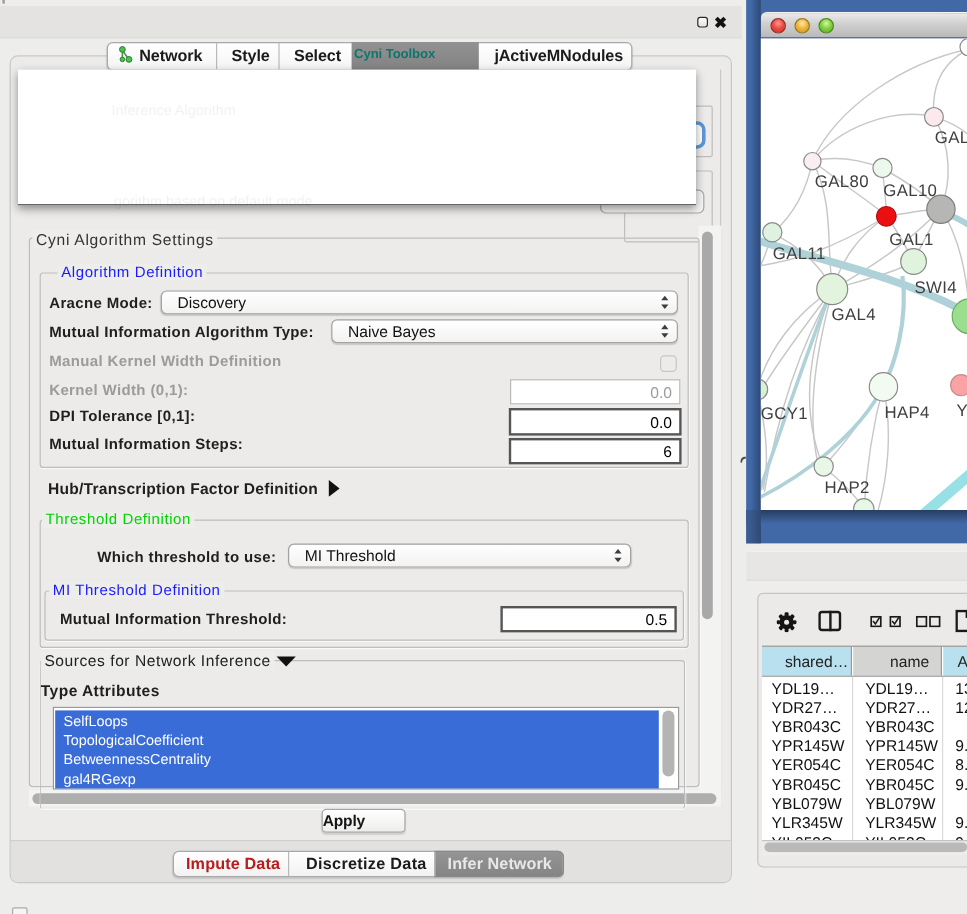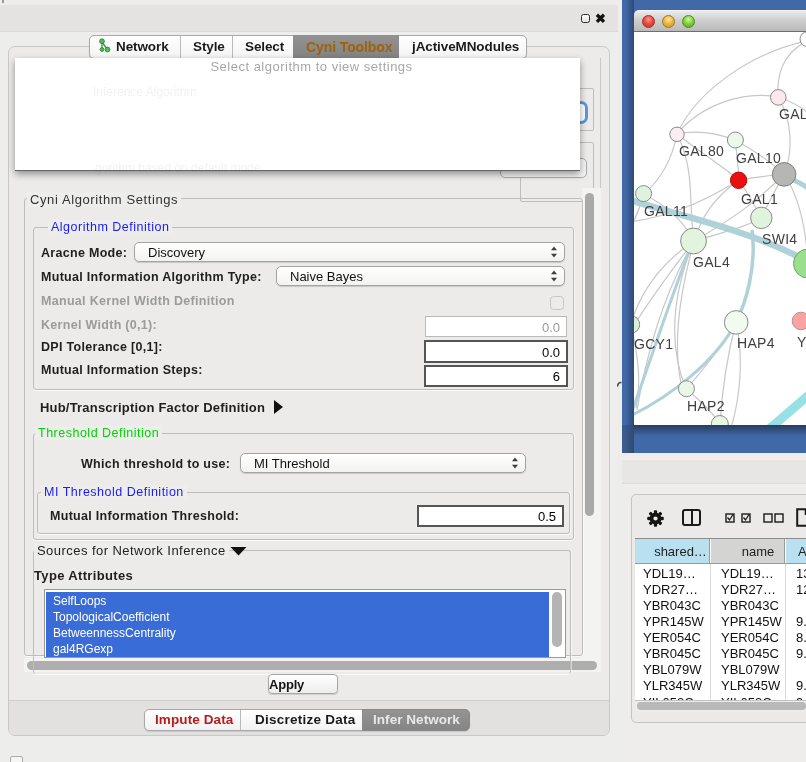--- a/index.html
+++ b/index.html
@@ -37,21 +37,21 @@
 <svg class="abs" style="left:99px;top:38px;" width="12" height="15" viewBox="0 0 12 15">
   <line x1="3" y1="4" x2="8" y2="11" stroke="#4a8f4a" stroke-width="1.3"></line>
   <line x1="3" y1="4" x2="3" y2="11" stroke="#4a8f4a" stroke-width="1.3"></line>
   <circle cx="3" cy="3.2" r="2.4" fill="#49c24f" stroke="#2c7a31" stroke-width="0.8"></circle>
   <circle cx="8.5" cy="11.5" r="2.4" fill="#49c24f" stroke="#2c7a31" stroke-width="0.8"></circle>
   <circle cx="3" cy="11.5" r="1.9" fill="#49c24f" stroke="#2c7a31" stroke-width="0.8"></circle>
 </svg>
 <div class="abs" style="left:116px;top:39px;font-size:13.5px;font-weight:bold;color:#1b1b1b;letter-spacing:-0.1px;">Network</div>
 <div class="abs" style="left:193px;top:39px;font-size:13.5px;font-weight:bold;color:#1b1b1b;letter-spacing:-0.1px;">Style</div>
 <div class="abs" style="left:245px;top:39px;font-size:13.5px;font-weight:bold;color:#1b1b1b;letter-spacing:-0.1px;">Select</div>
-<div class="abs" style="left:306px;top:39px;font-size:14px;font-weight:bold;color:#a16207;letter-spacing:-0.1px;">Cyni Toolbox</div>
+<div class="abs" style="left:295px;top:39px;font-size:11px;font-weight:bold;color:#0f766e;letter-spacing:-0.1px;">Cyni Toolbox</div>
 <div class="abs" style="left:412px;top:39px;font-size:13.5px;font-weight:bold;color:#1b1b1b;letter-spacing:-0.1px;">jActiveMNodules</div>
 
 <div class="abs" style="left:520px;top:88px;width:74px;height:43px;border:1px solid #bdbdbd;border-radius:2px;"></div>
 <div class="abs" style="left:540px;top:101px;width:48px;height:23px;background:#fff;border:3px solid #5b97d6;border-radius:7px;"></div>
 <div class="abs" style="left:520px;top:142px;width:74px;height:60px;border:1px solid #bdbdbd;border-radius:2px;"></div>
 <div class="abs" style="left:500px;top:158px;width:87px;height:20px;background:#f4f4f4;border:1px solid #a8a8a8;border-radius:5px;"></div>
 
 <div class="abs" style="left:600px;top:58px;width:1px;height:614px;background:#c9c8c7;"></div>
 <div class="abs" style="left:582px;top:188px;width:19px;height:484px;background:#f3f3f2;"></div>
 <div class="abs" style="left:585px;top:193px;width:9px;height:323px;background:#a9a9a9;border-radius:4.5px;"></div>
@@ -137,21 +137,20 @@
   <div class="abs" style="left:1px;top:2px;width:503px;height:66px;background:#3a6cd8;"></div>
   <div class="abs" style="left:8px;top:3px;font-size:12px;color:#fff;line-height:16.1px;">SelfLoops<br>TopologicalCoefficient<br>BetweennessCentrality<br>gal4RGexp</div>
   <div class="abs" style="left:507px;top:2px;width:10px;height:55px;background:#b4b4b4;border-radius:5px;"></div>
 </div>
 
 <div class="abs" style="left:268px;top:674px;width:70px;height:20px;background:linear-gradient(#ffffff,#ededec);border:1px solid #a6a6a6;border-radius:4px;box-shadow:0 1px 1px rgba(0,0,0,.12);text-align:left;">
   <span style="font-size:13px;font-weight:bold;color:#161616;line-height:18px;letter-spacing:-0.2px;">Apply</span>
 </div>
 
 <div class="abs" style="left:15px;top:58px;width:565px;height:113px;background:#ffffff;box-shadow:0 3px 7px rgba(0,0,0,.4);border-bottom:1px solid #666;">
-  <div class="abs" style="left:14px;top:1px;width:565px;text-align:center;font-size:13px;color:#a7a7a7;letter-spacing:0.5px;">Select algorithm to view settings</div>
   <div class="abs" style="left:78px;top:27px;font-size:12px;color:rgba(80,80,80,0.08);">Inference Algorithm</div>
   <div class="abs" style="left:80px;top:103px;font-size:12px;color:rgba(80,80,80,0.08);">gorithm based on default mode</div>
 </div>
 
 <div class="abs" style="left:622px;top:0;width:184px;height:453px;background:#4169a8;"></div>
 <div class="abs" style="left:622px;top:0;width:12px;height:453px;background:linear-gradient(90deg,#4169a8 30%,#2e4a73 100%);"></div>
 <div class="abs" style="left:622px;top:425px;width:184px;height:13px;background:linear-gradient(#263d5e,#4169a8 88%);"></div>
 <div class="abs" style="left:622px;top:425px;width:12px;height:28px;background:linear-gradient(90deg,#3c5c90 20%,#2e4a73 100%);"></div>
 
 <div class="abs" style="left:634px;top:10px;width:172px;height:22px;background:linear-gradient(#ebebeb,#cfcfcf 45%,#b9b9b9);border-top:1px solid #f5f5f5;border-bottom:1px solid #6e6e6e;border-radius:5px 0 0 0;"></div>

